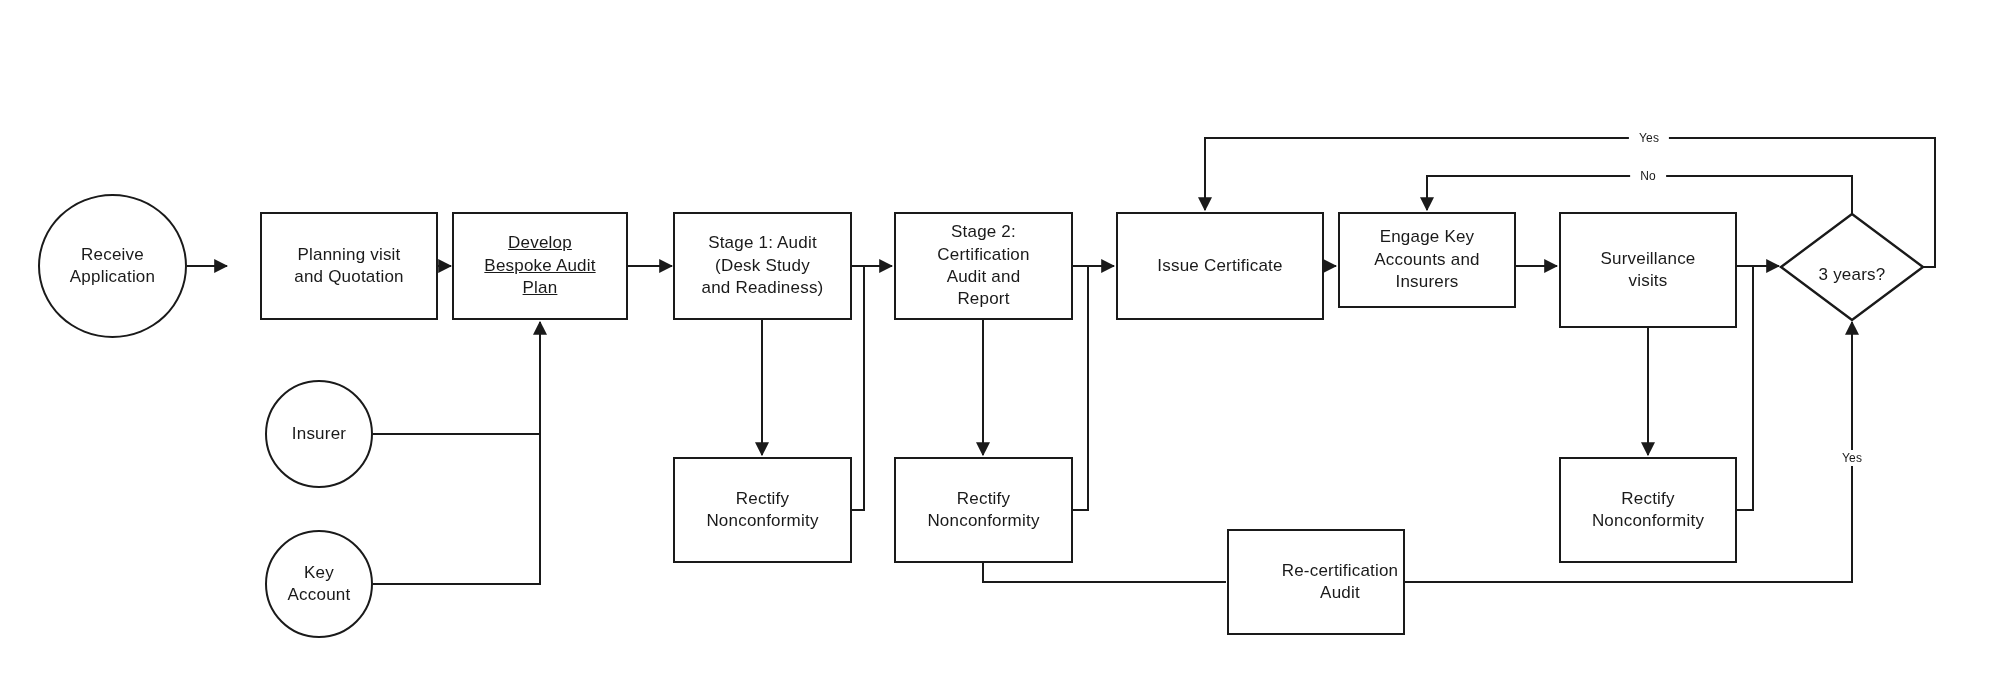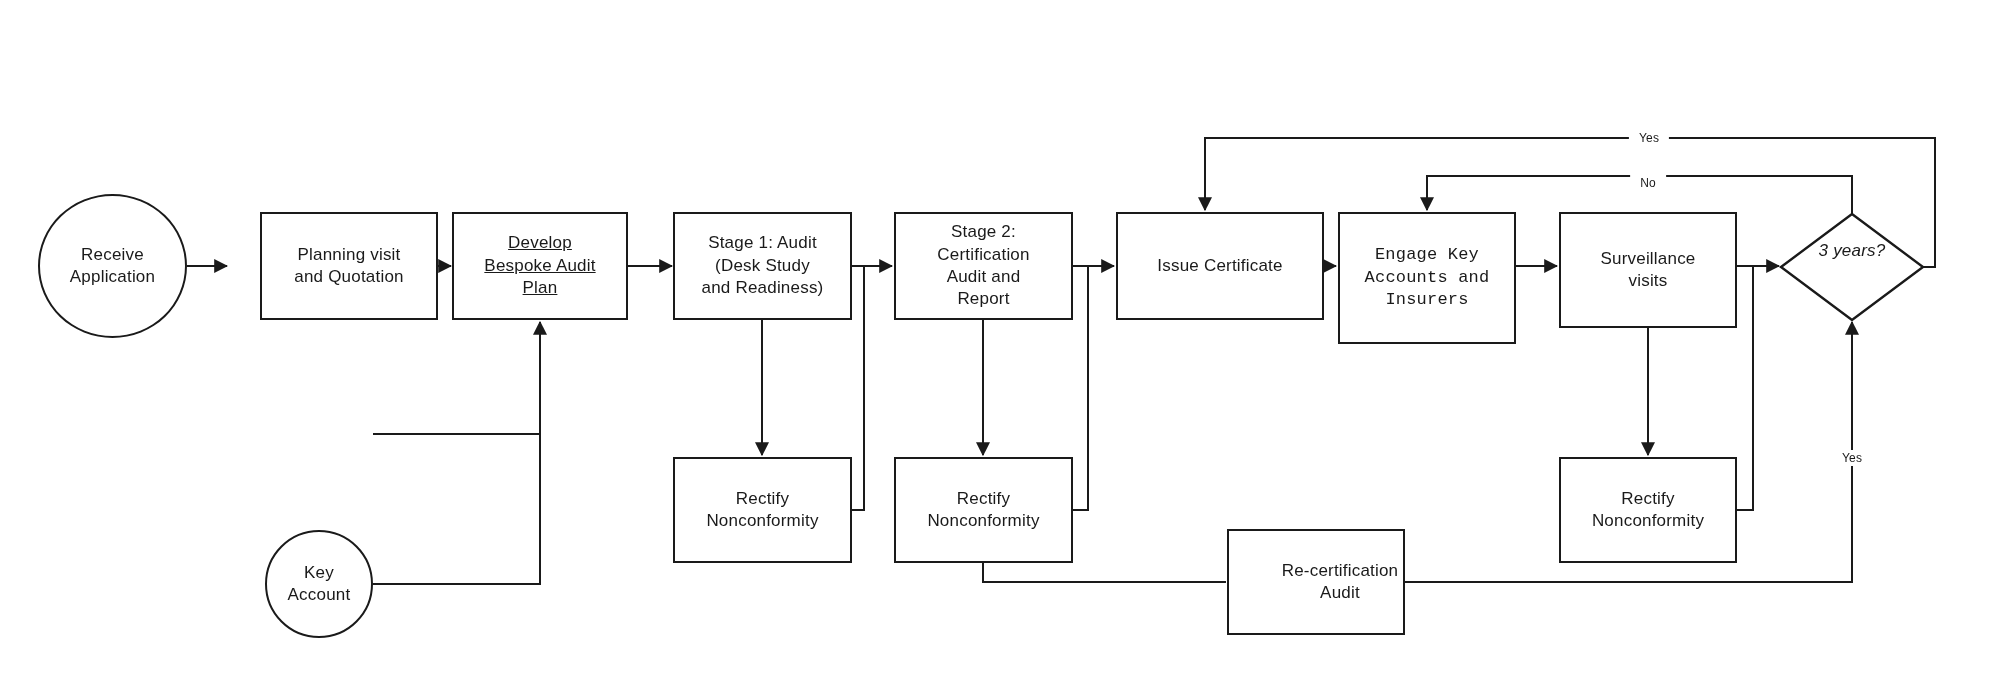--- a/index.html
+++ b/index.html
@@ -75,20 +75,21 @@
 
     <polyline points="1923,267 1935,267 1935,138 1205,138 1205,210" marker-end="url(#ah)"></polyline>
     <polyline points="1852,214 1852,176 1427,176 1427,210" marker-end="url(#ah)"></polyline>
 
     <polygon class="shape" points="1781,267 1852,214 1923,267 1852,320"></polygon>
   </svg>
 
   <div class="node circle" style="left:38px;top:194px;width:149px;height:144px;">Receive
 Application</div>
 
+  <div class="node circle" style="left:265px;top:380px;width:108px;height:108px;">Insurer</div>
 
   <div class="node circle" style="left:265px;top:530px;width:108px;height:108px;">Key
 Account</div>
 
   <div class="node" style="left:228px;top:212px;width:178px;height:108px;margin-left:32px;">Planning visit
 and Quotation</div>
 
   <div class="node" style="left:452px;top:212px;width:176px;height:108px;text-decoration:underline;">Develop
 Bespoke Audit
 Plan</div>
@@ -97,40 +98,40 @@
 (Desk Study
 and Readiness)</div>
 
   <div class="node" style="left:894px;top:212px;width:179px;height:108px;">Stage 2:
 Certification
 Audit and
 Report</div>
 
   <div class="node" style="left:1116px;top:212px;width:208px;height:108px;">Issue Certificate</div>
 
-  <div class="node" style="left:1338px;top:212px;width:178px;height:132px;font-family:Liberation Mono, monospace;">Engage Key
+  <div class="node" style="left:1338px;top:212px;width:178px;height:96px;">Engage Key
 Accounts and
 Insurers</div>
 
   <div class="node" style="left:1559px;top:212px;width:178px;height:116px;">Surveillance
 visits</div>
 
-  <div class="node naked" style="left:1781px;top:198px;width:142px;height:106px;font-style:italic;">3 years?</div>
+  <div class="node naked" style="left:1781px;top:222px;width:142px;height:106px;">3 years?</div>
 
   <div class="node" style="left:673px;top:457px;width:179px;height:106px;">Rectify
 Nonconformity</div>
 
   <div class="node" style="left:894px;top:457px;width:179px;height:106px;">Rectify
 Nonconformity</div>
 
   <div class="node" style="left:1559px;top:457px;width:178px;height:106px;">Rectify
 Nonconformity</div>
 
   <div class="node" style="left:1227px;top:529px;width:178px;height:106px;padding-left:48px;">Re-certification
 Audit</div>
 
   <div class="edge-label" style="left:1649px;top:138px;">Yes</div>
 
-  <div class="edge-label" style="left:1648px;top:176px;margin-top:7px;">No</div>
+  <div class="edge-label" style="left:1648px;top:176px;">No</div>
 
   <div class="edge-label" style="left:1852px;top:458px;">Yes</div>
 
 </div>
 
 </body></html>

